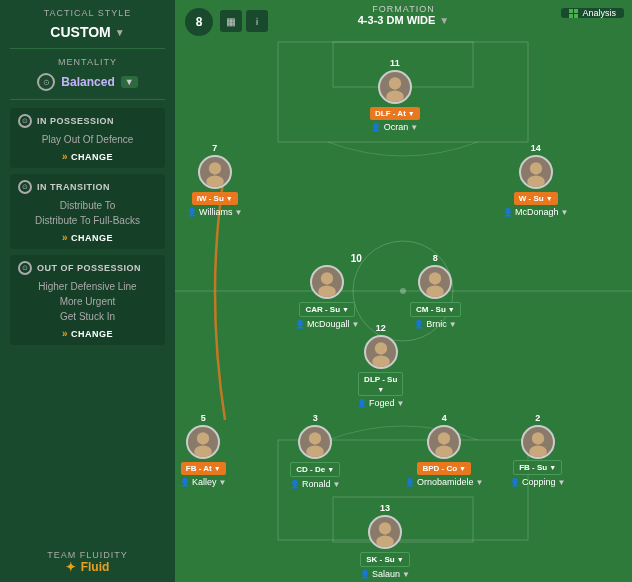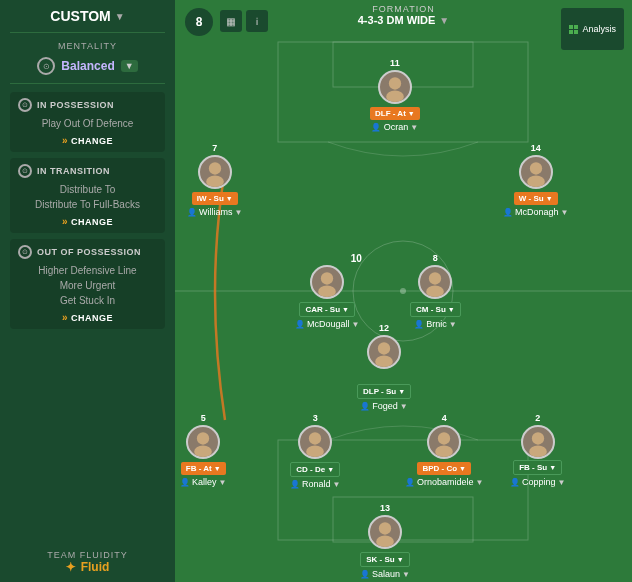--- a/index.html
+++ b/index.html
@@ -223,21 +223,21 @@
       gap: 4px;
     }
 
     .analysis-btn {
       position: absolute;
       right: 8px;
       top: 8px;
       background: #1a4a2e;
       color: #fff;
       font-size: 9px;
-      padding: 16px 8px;
+      padding: 0 8px;
       border-radius: 3px;
       display: flex;
       align-items: center;
       gap: 4px;
       cursor: pointer;
     }
 
     .analysis-icon {
       display: grid;
       grid-template-columns: 1fr 1fr;
@@ -342,20 +342,21 @@
     .player-name-arrow {
       font-size: 8px;
       color: #ccc;
     }
   </style>
 </head>
 <body>
 
 <div class="left-panel">
 
+  <div class="tactical-style-label">TACTICAL STYLE</div>
   <div class="tactical-style-value">
     <span>CUSTOM</span>
     <span class="chevron">▼</span>
   </div>
 
   <div class="divider"></div>
 
   <div class="section-title">MENTALITY</div>
   <div class="mentality-row">
     <div class="mentality-icon">⊙</div>
@@ -575,21 +576,21 @@
       <div class="player-card" style="position: absolute; top: 325px; left: 182px; display: flex; flex-direction: column; align-items: center; gap: 1px;">
         <div style="position: relative; margin-top: 10px;">
           <div style="position: absolute; top: -12px; left: 50%; transform: translateX(-50%); color: rgb(255, 255, 255); font-size: 9px; font-weight: bold; white-space: nowrap;">12</div>
           <div style="width: 34px; height: 34px; border-radius: 50%; background: rgb(138, 122, 106); border: 2px solid rgb(204, 204, 204); overflow: hidden; display: flex; align-items: center; justify-content: center;">
             <svg width="34" height="34" viewBox="0 0 34 34">
               <circle cx="17" cy="13" r="7" fill="#c9a87c"></circle>
               <ellipse cx="17" cy="28" rx="10" ry="7" fill="#c9a87c"></ellipse>
             </svg>
           </div>
         </div>
-        <div class="player-role-badge green" style="margin-top: 14px;">
+        <div class="player-role-badge green" style="margin-top: 2px; flex-direction: column;">
           <span>DLP - Su</span>
           <span class="badge-arrow">▼</span>
         </div>
         <div class="player-name-row">
           <span class="player-name-icon">👤</span>
           <span class="player-name">Foged</span>
           <span class="player-name-arrow">▼</span>
         </div>
       </div>
       <div class="player-card" style="position: absolute; top: 415px; left: 5px; display: flex; flex-direction: column; align-items: center; gap: 1px;">

